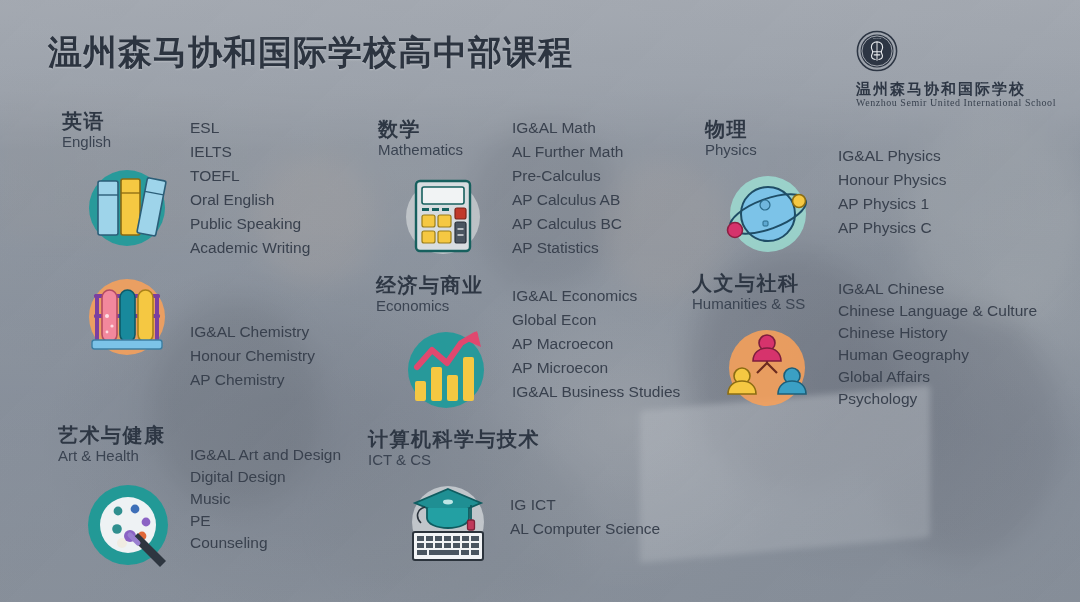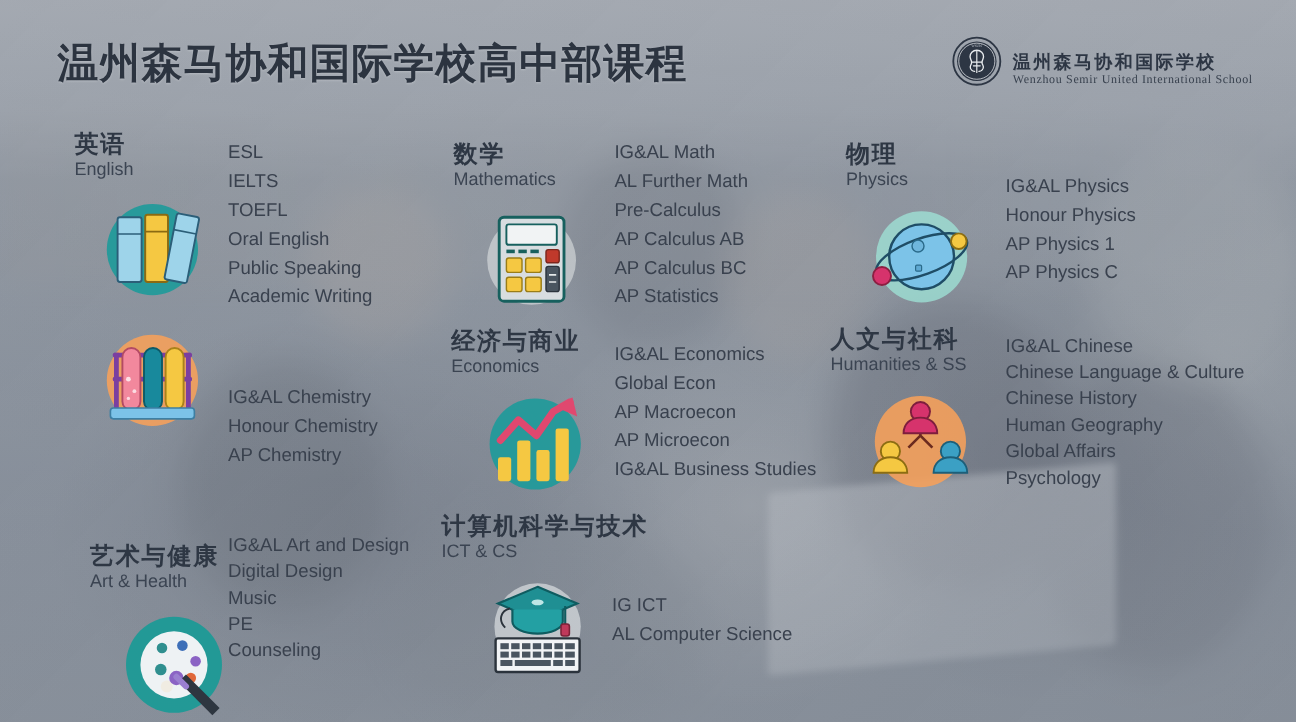--- a/index.html
+++ b/index.html
@@ -61,21 +61,21 @@
   #fg { position:relative; z-index:3; width:1080px; height:602px;border-radius:18px; }
 
   .title {
     position:absolute; left:48px; top:30px;
     font-size:34px; font-weight:bold; letter-spacing:1px;
     color:#2c3440; white-space:nowrap;
     text-shadow:0 1px 2px rgba(255,255,255,.25);
   }
 
   
-  .logo { position:absolute; right:36px; top:30px; display:flex; align-items:flex-end; gap:9px; }
+  .logo { position:absolute; right:24px; top:30px; display:flex; align-items:flex-start; gap:9px;flex-direction:column; }
   .crest { width:42px; height:42px; flex:0 0 auto; }
   .logo-text { display:flex; flex-direction:column; gap:2px; }
   .logo-cn { font-size:15px; font-weight:bold; color:#2d3644; letter-spacing:2px; line-height:1; }
   .logo-en { font-size:10px; color:#39424f; letter-spacing:.55px; line-height:1;
              font-family:"Liberation Serif","DejaVu Serif",serif; white-space:nowrap; }
 
   
   .subject { position:absolute; }
   .heading { text-align:left; line-height:1.12; }
   .h-cn { font-size:20px; font-weight:bold; color:#2e3744; letter-spacing:1.5px; white-space:nowrap; }
@@ -170,21 +170,21 @@
         <rect x="12" y="70" width="70" height="9" rx="2.5" fill="#7cc3e8" stroke="#3d7fa3" stroke-width="1.4"></rect>
       </svg>
     </div>
   </div>
   <div class="courses" style="left:190px; top:320px;">
     <div class="course">IG&amp;AL Chemistry</div>
     <div class="course">Honour Chemistry</div>
     <div class="course">AP Chemistry</div>
   </div>
 
-  <div class="subject" style="left:75px; top:424px; width:140px;margin-top:29px;">
+  <div class="subject" style="left:58px; top:424px; width:140px;">
     <div class="heading">
       <div class="h-cn">艺术与健康</div>
       <div class="h-en">Art &amp; Health</div>
     </div>
     <div class="icon-wrap">
       <svg width="100" height="100" viewBox="0 0 100 100">
         <circle cx="50" cy="52" r="40" fill="#1b9a96" opacity=".93"></circle>
         <circle cx="50" cy="52" r="28" fill="#eef2f4"></circle>
         <circle cx="40" cy="38" r="4.4" fill="#2f8f8f"></circle>
         <circle cx="57" cy="36" r="4.4" fill="#3d6fb8"></circle>

